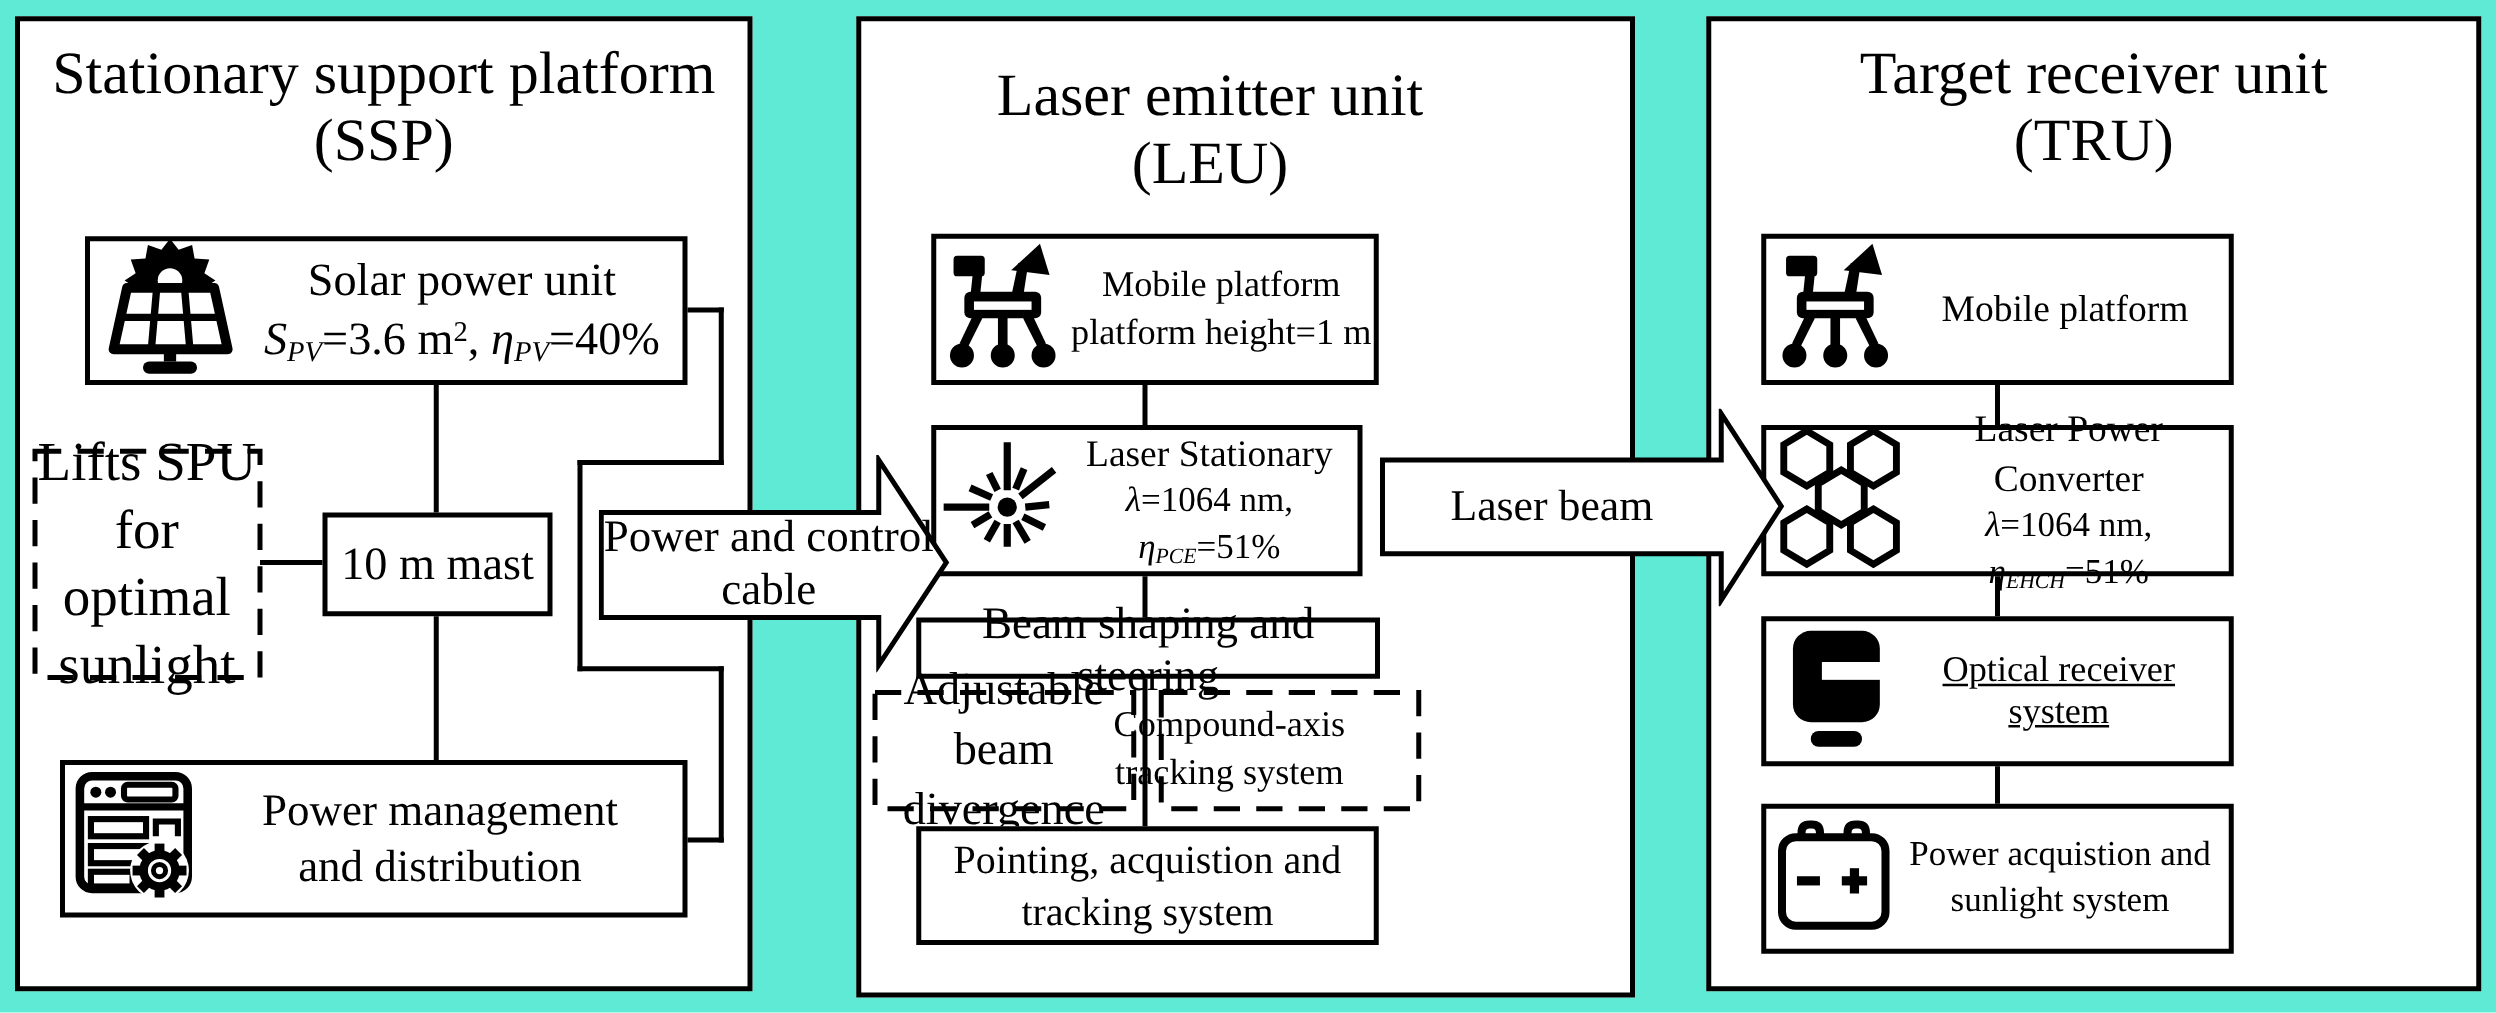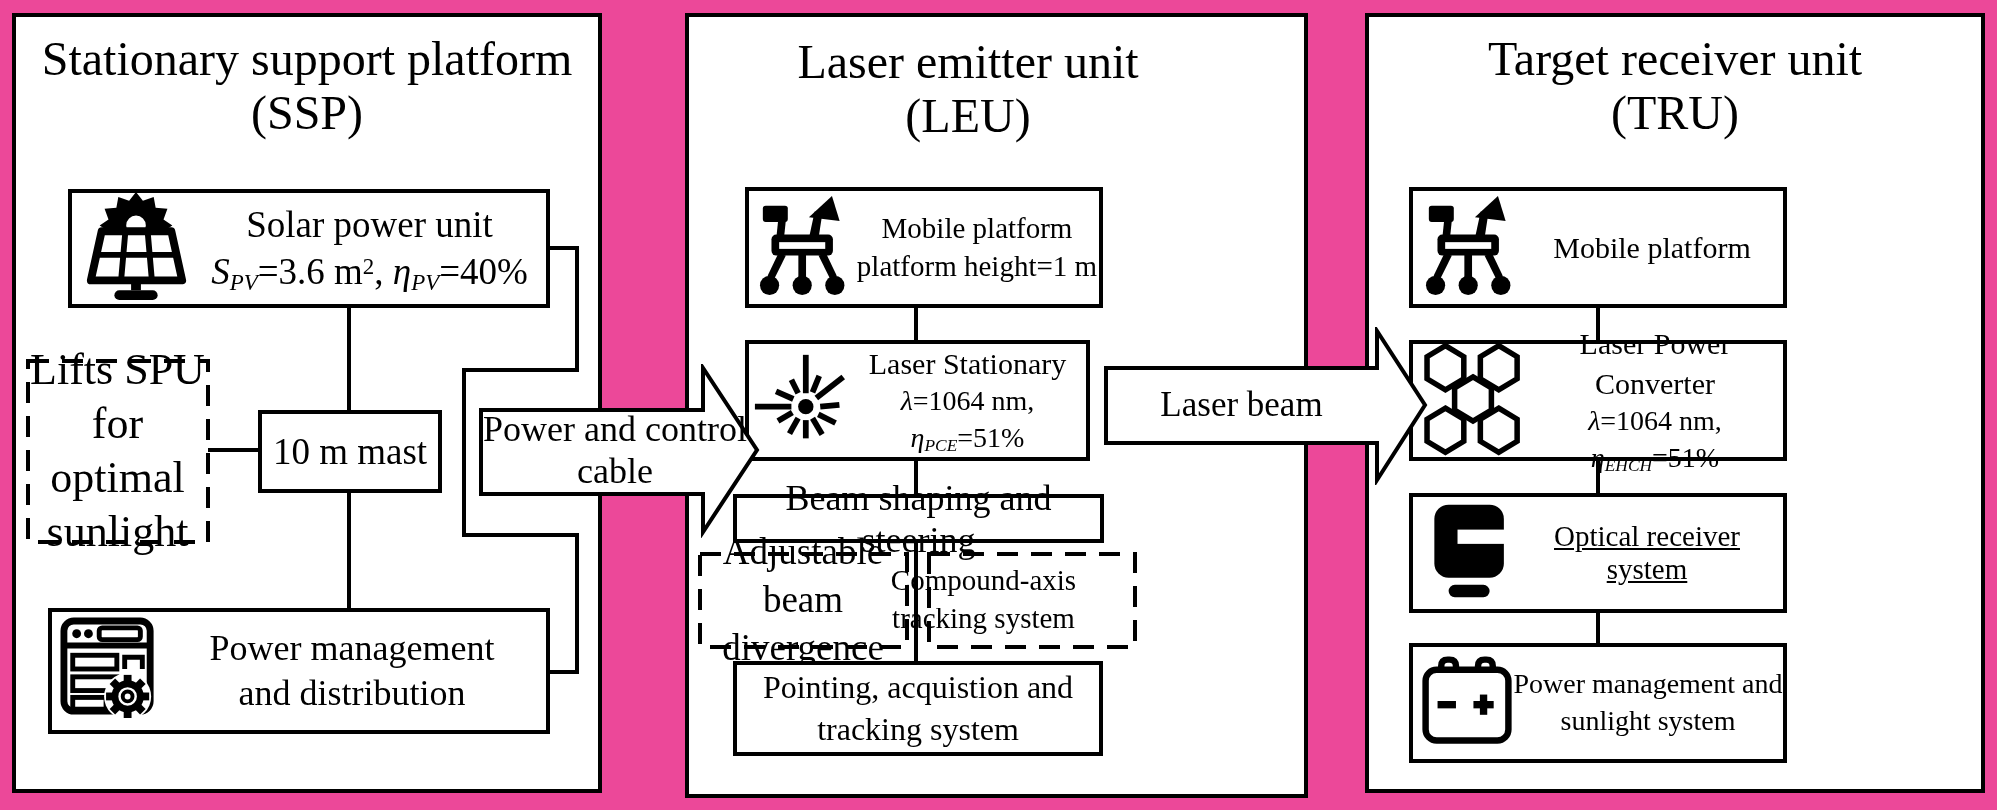--- a/index.html
+++ b/index.html
@@ -1,16 +1,16 @@
 <!DOCTYPE html>
 <html><head>
 <meta charset="utf-8">
 <style>
   html,body{margin:0;padding:0;background:#fff;}
-  .stage{position:relative;width:1997px;height:810px;background:#ec4899;overflow:hidden;
+  .stage{position:relative;width:1997px;height:810px;background:#5eead4;overflow:hidden;
          font-family:"Liberation Serif","DejaVu Serif",serif;color:#000;}
   .panel{position:absolute;background:#fff;border:4px solid #000;box-sizing:border-box;z-index:0;}
   .ptitle{position:absolute;text-align:center;font-size:48px;line-height:1.12;z-index:2;}
   .box{position:absolute;background:#fff;border:4px solid #000;box-sizing:border-box;
        display:flex;align-items:center;z-index:3;}
   .bt{flex:1 1 auto;text-align:center;}
   .icon{flex:0 0 auto;}
   .cl{position:absolute;background:#000;z-index:1;}
   .dashedsvg{position:absolute;z-index:2;}
   .dashtext{position:absolute;display:flex;flex-direction:column;align-items:center;
@@ -28,21 +28,21 @@
 <div class="stage">
 
   <div class="panel" style="left:12px;top:13px;width:590px;height:780px;"></div>
   <div class="panel" style="left:685px;top:13px;width:623px;height:785px;"></div>
   <div class="panel" style="left:1365px;top:13px;width:620px;height:780px;"></div>
 
   <div class="ptitle" style="left:12px;top:32px;width:590px;">
     <div>Stationary support platform</div>
     <div>(SSP)</div>
   </div>
-  <div class="ptitle" style="left:685px;top:35px;width:566px;font-family:Liberation Serif, serif;">
+  <div class="ptitle" style="left:685px;top:50px;width:566px;font-family:Liberation Serif, serif;">
     <div>Laser emitter unit</div>
     <div>(LEU)</div>
   </div>
   <div class="ptitle" style="left:1365px;top:32px;width:620px;">
     <div>Target receiver unit</div>
     <div>(TRU)</div>
   </div>
 
   <div class="cl" style="left:347px;top:306px;width:4px;height:106px;"></div>
 
@@ -283,18 +283,18 @@
       <svg width="92" height="94" viewBox="0 0 100 102">
         <path d="M22 16 V13 Q22 6 29 6 H31 Q38 6 38 13 V16" fill="none" stroke="#000" stroke-width="7"></path>
         <path d="M62 16 V13 Q62 6 69 6 H71 Q78 6 78 13 V16" fill="none" stroke="#000" stroke-width="7"></path>
         <rect x="5" y="17" width="90" height="77" rx="12" fill="#fff" stroke="#000" stroke-width="7"></rect>
         <rect x="18" y="51" width="20" height="8" fill="#000"></rect>
         <rect x="57" y="51" width="22" height="8" fill="#000"></rect>
         <rect x="64" y="44" width="8" height="22" fill="#000"></rect>
       </svg>
     </span>
     <div class="bt" style="font-size:28px;line-height:1.32;">
-      <div>Power management and</div>
+      <div>Power acquistion and</div>
       <div>sunlight system</div>
     </div>
   </div>
 
 </div>
 
 </body></html>

